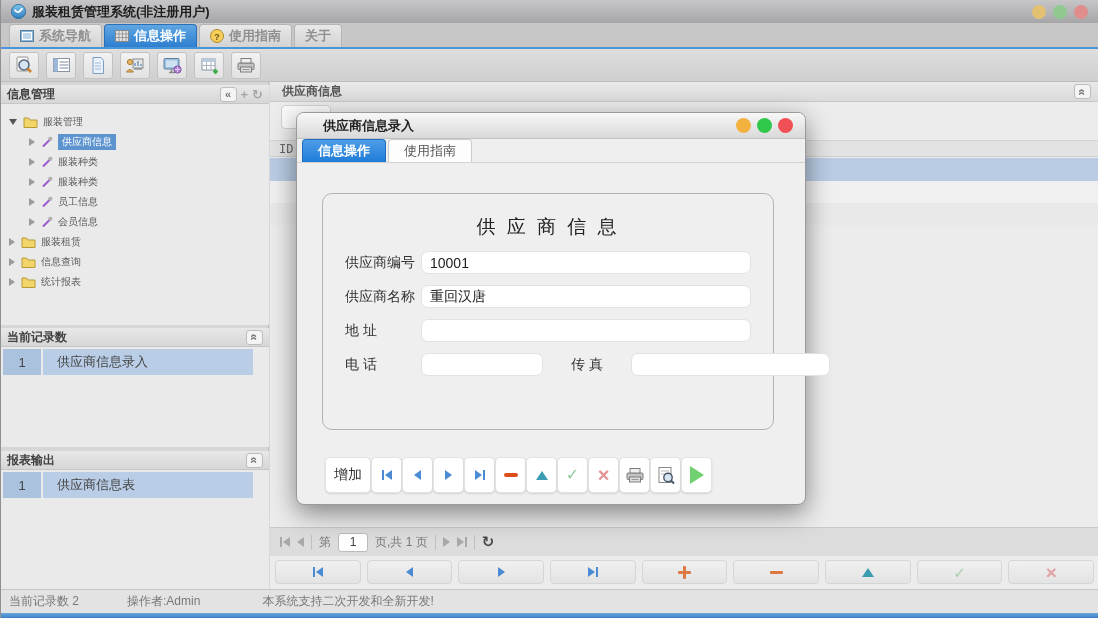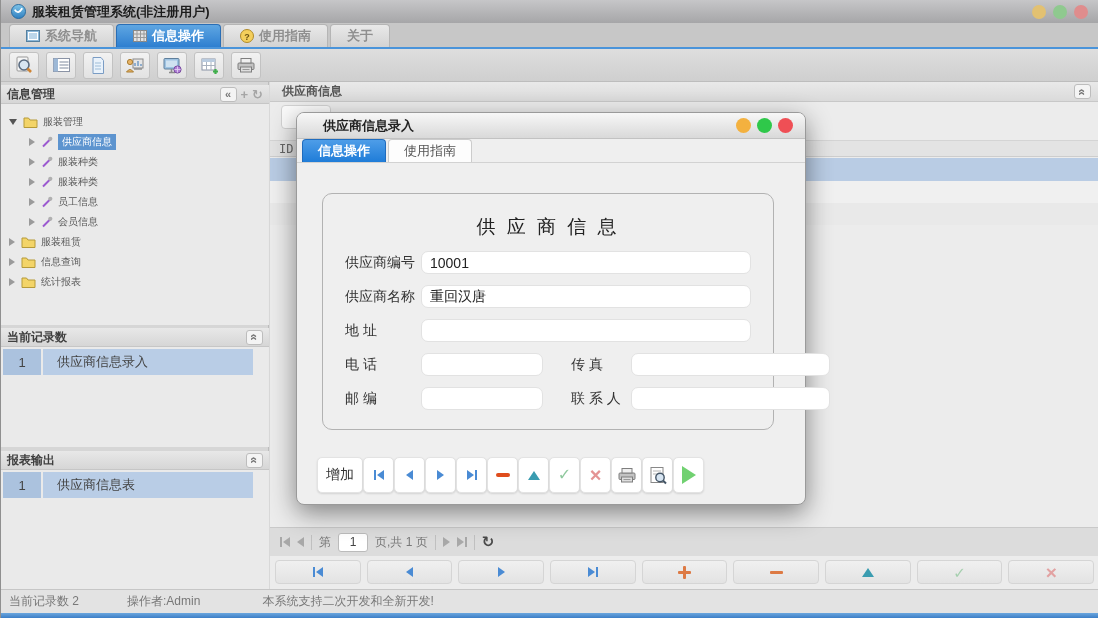--- a/index.html
+++ b/index.html
@@ -11,21 +11,21 @@
   .titlebar { position:absolute; left:0; top:0; width:100%; height:23px;
     background:linear-gradient(#c6c6c8,#a6a6a8); display:flex; align-items:center; padding:0 10px; }
   .app-icon { width:15px; height:15px; margin-right:6px; flex:0 0 auto; }
   .app-title { font-size:13px; font-weight:bold; color:#1c1c1c; }
   .lights { margin-left:auto; display:flex; gap:7px; }
   .light { width:14px; height:14px; border-radius:50%; }
   .light.y { background:#e2c172; } .light.g { background:#8fc98f; } .light.r { background:#df8d8d; }
 
   
   .tabbar { position:absolute; left:0; top:23px; width:100%; height:24px; background:#c7c7c7; display:flex; align-items:flex-end; padding-left:8px; }
-  .tab { height:23px; display:flex; align-items:center; gap:5px; padding:0 16px; margin-right:2px;
+  .tab { height:23px; display:flex; align-items:center; gap:5px; padding:0 10px; margin-right:2px;
     background:linear-gradient(#e9e9e9,#d3d3d3); border:1px solid #b5b5b5; border-bottom:none;
     border-radius:4px 4px 0 0; font-size:13px; font-weight:bold; color:#8f8f8f; cursor:pointer;text-align:center; }
   .tab.active { background:linear-gradient(#5fa6e2,#2e7fd0); color:#fff; border-color:#2a6eb5; }
   .tab-underline { position:absolute; left:0; top:47px; width:100%; height:2px; background:#4a94da; }
 
   
   .toolbar { position:absolute; left:0; top:49px; width:100%; height:33px;
     background:linear-gradient(#dedede,#cfcfcf); border-bottom:1px solid #bdbdbd; display:flex; align-items:center; padding-left:8px; gap:7px; }
   .tool-btn { width:30px; height:27px; background:linear-gradient(#f2f2f2,#e2e2e2); border:1px solid #c2c2c2;
     border-radius:3px; display:flex; align-items:center; justify-content:center; cursor:pointer; }
@@ -116,21 +116,21 @@
   .dlg-tab.active { background:linear-gradient(#4e9de8,#1f7cd8); color:#fff; font-weight:bold; border-color:#1f6cbe; }
   .form-box { position:absolute; left:25px; top:80px; width:452px; height:237px; border:1px solid #b2b2b2; border-radius:10px; }
   .form-title { text-align:center; margin-top:20px; font-size:19px; color:#222; letter-spacing:3px; }
   .form-row { display:flex; align-items:center; margin:11px 22px 0 22px; }
   .f-label { width:76px; font-size:14px; color:#333; flex:0 0 auto; }
   .f-input { height:23px; background:#fff; border:1px solid #e2e2e2; border-radius:7px; font-size:14px; color:#222; padding:0 8px; outline:none; }
   .f-full { flex:1; }
   .f-half { width:122px; }
   .f-label2 { width:60px; margin-left:28px; font-size:14px; color:#333; flex:0 0 auto; }
   .f-flex { flex:1; }
-  .dlg-toolbar { position:absolute; left:20px; bottom:11px; display:flex; }
+  .dlg-toolbar { position:absolute; left:28px; bottom:11px; display:flex; }
   .d-btn { min-width:31px; height:36px; background:#fff; border:1px solid #e3e3e3; border-radius:5px;
     box-shadow:0 1px 2px rgba(0,0,0,.12); display:flex; align-items:center; justify-content:center; cursor:pointer; }
   .d-btn.wide { min-width:46px; font-size:14px; color:#333; }
   .d-minus { width:14px; height:4px; background:#df4d1d; border-radius:2px; }
   .d-check { font-size:16px; font-weight:bold; color:#8fc89d; line-height:1; }
   .d-x { font-size:20px; font-weight:bold; color:#e49494; line-height:1; }
   .d-play { width:0; height:0; border-top:9px solid transparent; border-bottom:9px solid transparent; border-left:14px solid #71d171; }
 </style>
 </head>
 <body>
@@ -475,26 +475,20 @@
       <div class="form-row">
         <span class="f-label">地 址</span>
         <input class="f-input f-full" value="" style="">
       </div>
       <div class="form-row">
         <span class="f-label">电 话</span>
         <input class="f-input f-half" value="" style="">
         <span class="f-label2">传 真</span>
         <input class="f-input f-flex" value="" style="">
       </div>
-      <div class="form-row">
-        <span class="f-label">邮 编</span>
-        <input class="f-input f-half" value="" style="">
-        <span class="f-label2">联 系 人</span>
-        <input class="f-input f-flex" value="" style="">
-      </div>
     </div>
 
     <div class="dlg-toolbar">
       <div class="d-btn wide">
           <span>增加</span>
         </div>
       <div class="d-btn">
           <span class="nav-ic blue">
             <span class="bar"></span>
             <span class="t-l"></span>

